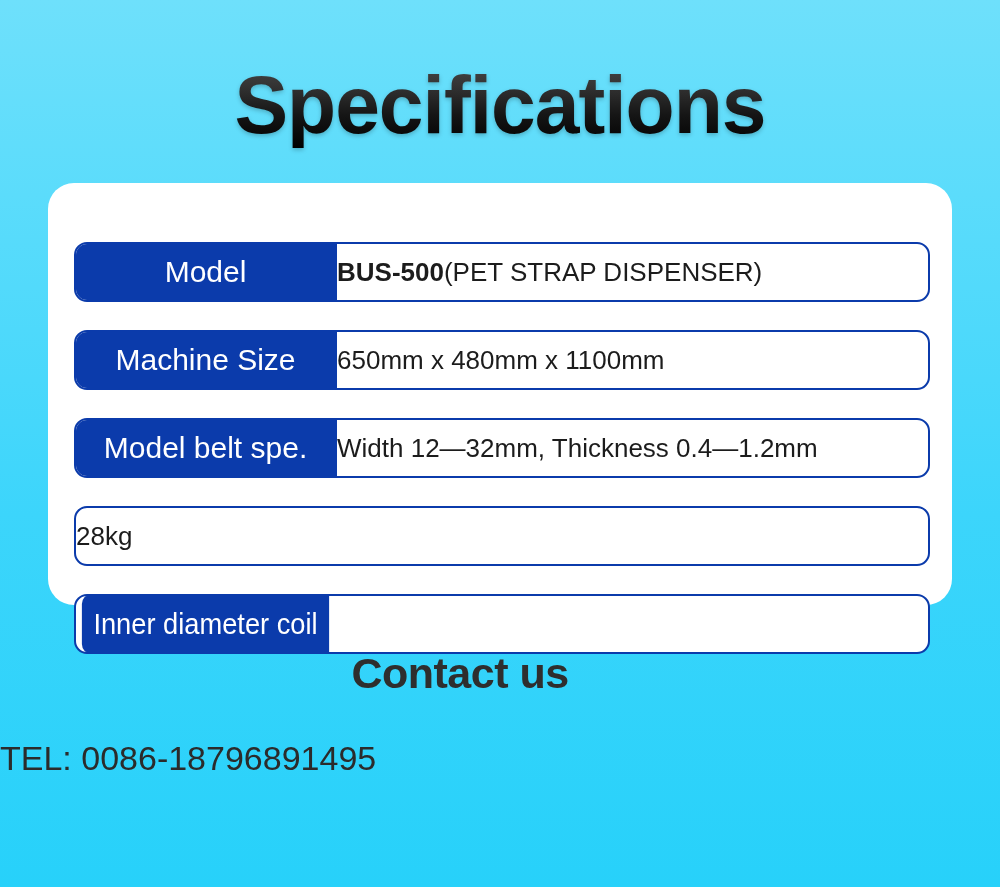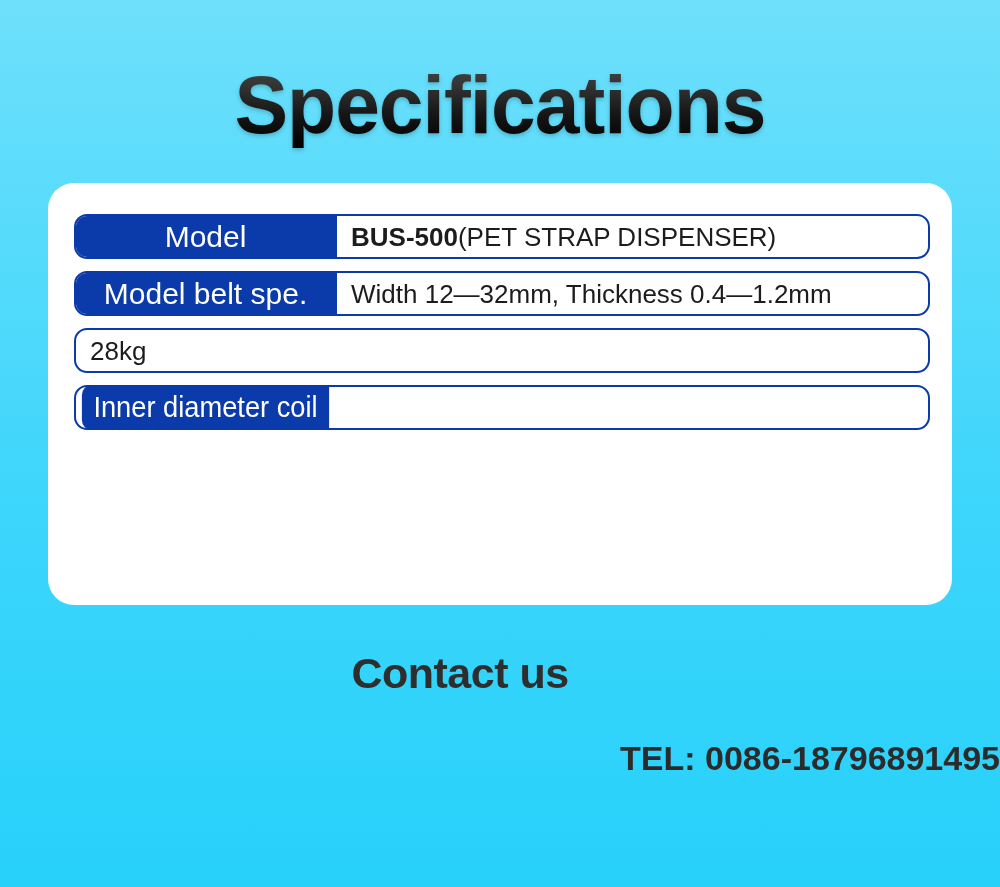--- a/index.html
+++ b/index.html
@@ -50,26 +50,27 @@
   .spec-table {
     position: absolute;
     left: 26px;
     top: 31px;
     width: 856px;
   }
 
   .spec-row {
     display: flex;
     align-items: stretch;
-    height: 45px;
+    height: 60px;
     margin-bottom: 12px;
     border: 2px solid #0b3bab;
     border-radius: 13px;
     background: #ffffff;
     overflow: hidden;
+    margin-top: 28px;
   }
   .spec-row:last-child { margin-bottom: 0; }
 
   .spec-label {
     flex: 0 0 263px;
     background: #0b3bab;
     color: #ffffff;
     display: flex;
     align-items: center;
     justify-content: center;
@@ -82,21 +83,20 @@
   }
   .spec-label.condensed {
     font-size: 29px;
     transform: scaleX(0.94);
   }
 
   .spec-value {
     flex: 1;
     display: flex;
     align-items: center;
-    padding-left: 14px;
     color: #1c1c1c;
     font-size: 26px;
     line-height: 1;
     white-space: nowrap;
     text-align: right;
   }
   .spec-value .strong { font-weight: bold; }
 
   
   .contact-heading {
@@ -110,43 +110,46 @@
     color: #2e2e2e;
     letter-spacing: -0.5px;
     line-height: 1.1;
   }
 
   .contact-lines {
     position: absolute;
     top: 736px;
     left: 0;
     width: 1000px;
-    text-align: right;
+    text-align: left;
     color: #2b2b2b;
     font-size: 34px;
     line-height: 1.33;
-    font-weight: bold;
   }
 </style>
 </head>
 <body>
 
 <div class="page-title">Specifications</div>
 
 <div class="spec-card">
   <div class="spec-table">
 
     <div class="spec-row">
       <div class="spec-label">Model</div>
       <div class="spec-value">
         <span class="strong">BUS-500</span>
           <span> (PET STRAP DISPENSER)</span>
       </div>
     </div>
 
+    <div class="spec-row">
+      <div class="spec-label">Machine Size</div>
+      <div class="spec-value">650mm x 480mm x 1100mm</div>
+    </div>
 
     <div class="spec-row">
       <div class="spec-label">Model belt spe.</div>
       <div class="spec-value">Width 12—32mm, Thickness 0.4—1.2mm</div>
     </div>
 
     <div class="spec-row">
       <div class="spec-value">28kg</div>
     </div>
 

